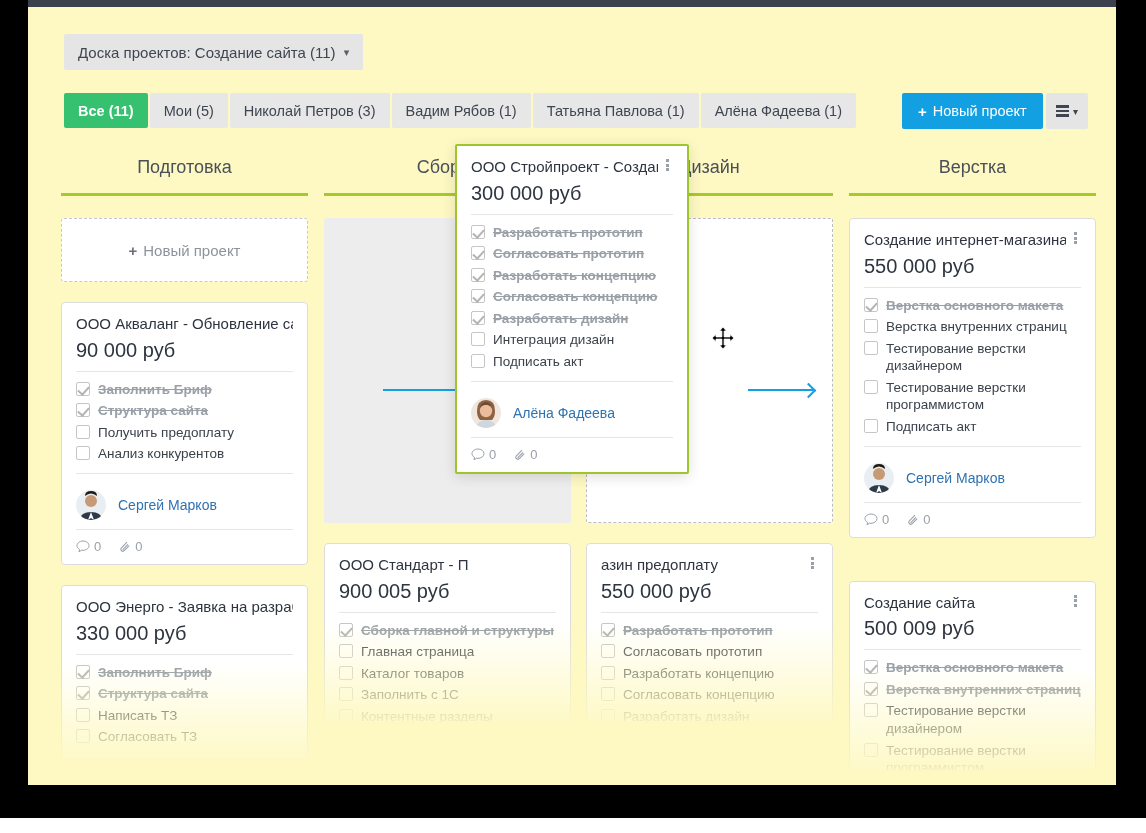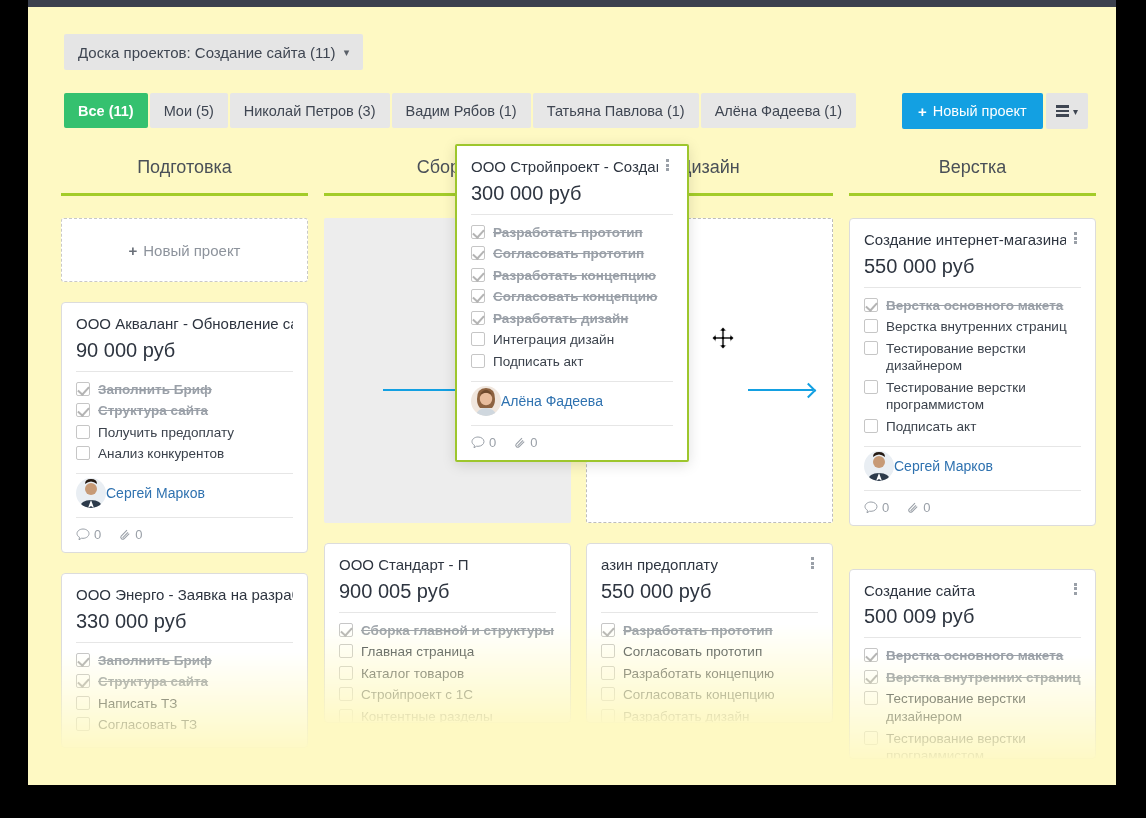--- a/index.html
+++ b/index.html
@@ -161,21 +161,21 @@
     content:"";
     position:absolute; left:3px; top:1px;
     width:5px; height:9px;
     border:solid #b4b4b4;
     border-width:0 2px 2px 0;
     transform:rotate(42deg);
   }
   .task .lbl { color:#3b424c; }
   .task.done .lbl { color:#9aa0a8; text-decoration:line-through;font-weight:bold; }
 
-  .assignee { display:flex; align-items:center; margin-top:10px; padding-top:4px; border-top:1px solid #e6e6e6; }
+  .assignee { display:flex; align-items:center; gap:12px; margin-top:10px; padding-top:16px; border-top:1px solid #e6e6e6; }
   .avatar { width:30px; height:30px; border-radius:50%; flex:none; overflow:hidden; position:relative; }
   .assignee-name { font-size:14px; color:#2f72b0; cursor:pointer; }
 
   .card-foot { display:flex; align-items:center; gap:16px; margin-top:9px; padding-top:9px; border-top:1px solid #e6e6e6; color:#9aa0a8; font-size:13px; }
   .foot-item { display:flex; align-items:center; gap:4px; cursor:pointer; }
 
   
   .faded {
     -webkit-mask-image: linear-gradient(to bottom, #000 45%, rgba(0,0,0,0.05) 100%);
     mask-image: linear-gradient(to bottom, #000 45%, rgba(0,0,0,0.05) 100%);
@@ -393,21 +393,21 @@
             <li class="task">
                 <span class="cbox"></span>
                 <span class="lbl">Главная страница</span>
               </li>
             <li class="task">
                 <span class="cbox"></span>
                 <span class="lbl">Каталог товаров</span>
               </li>
             <li class="task">
                 <span class="cbox"></span>
-                <span class="lbl">Стройпроект с 1С</span>
+                <span class="lbl">Заполнить с 1С</span>
               </li>
             <li class="task">
                 <span class="cbox"></span>
                 <span class="lbl">Контентные разделы</span>
               </li>
           </ul>
         </div>
 
       </div>
     </div>

